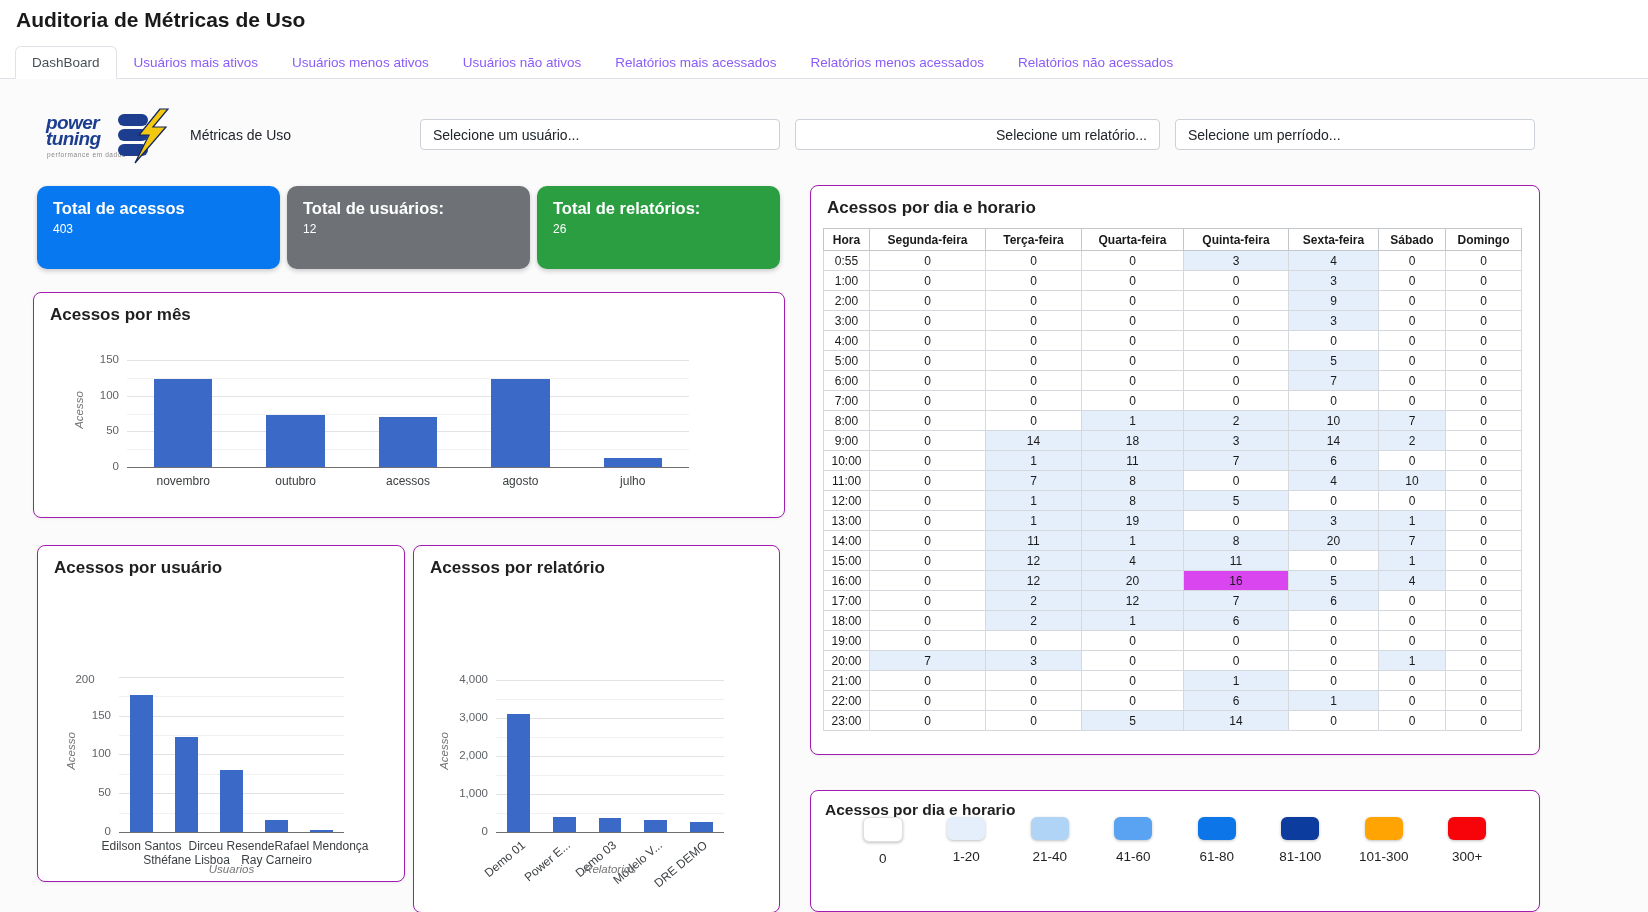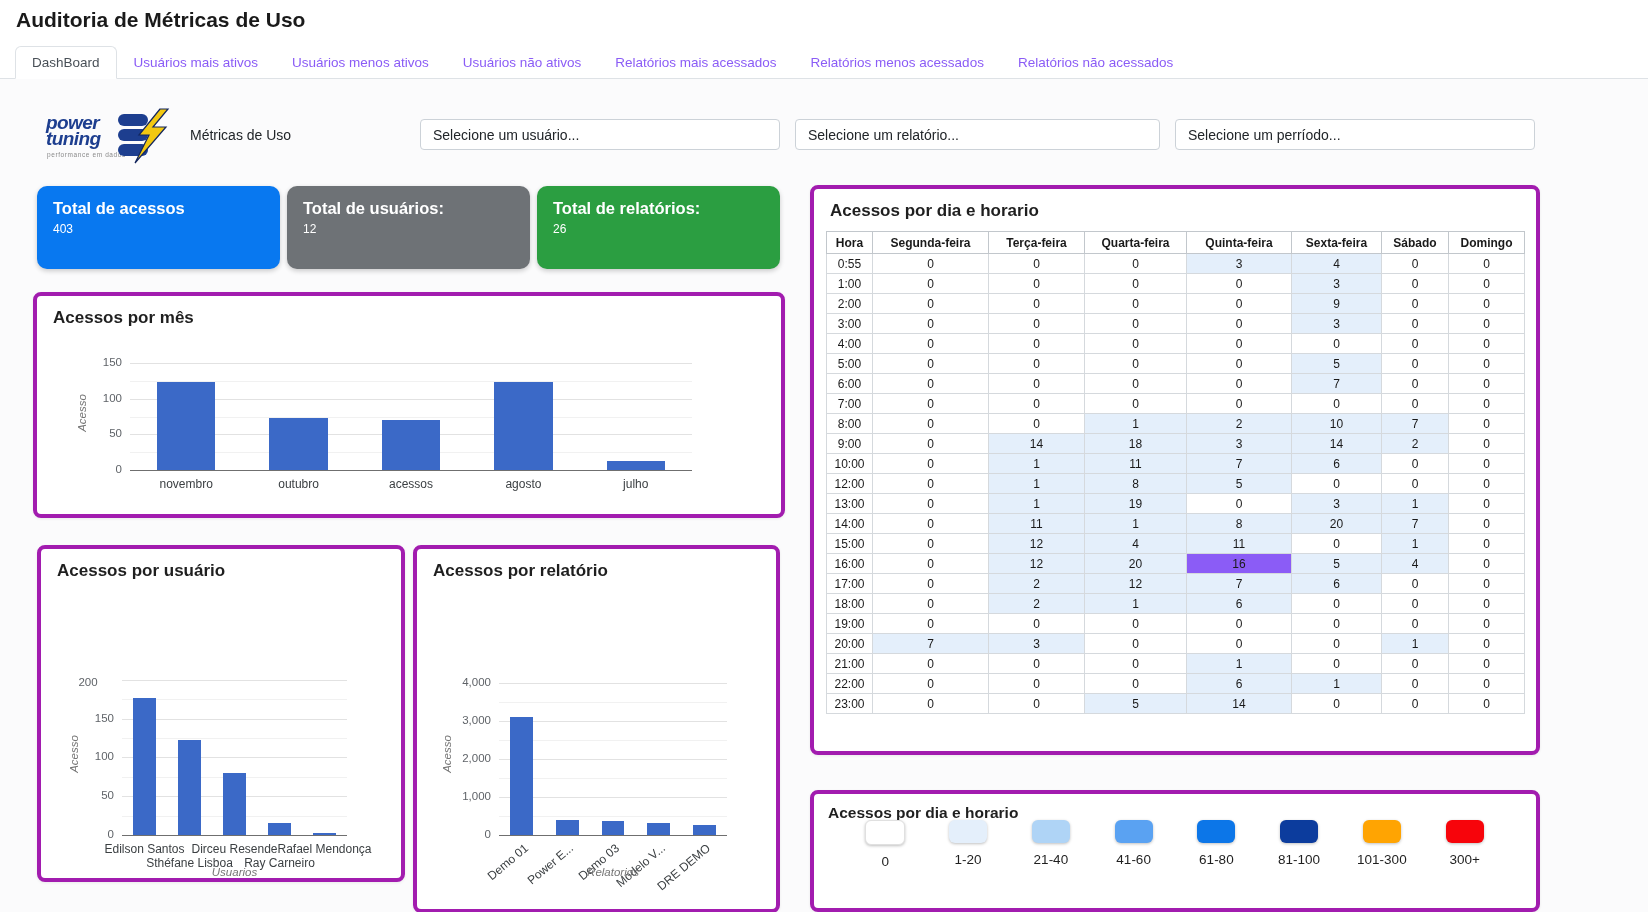--- a/index.html
+++ b/index.html
@@ -18,31 +18,31 @@
 
   
   .logo{position:absolute;left:46px;top:110px;width:150px;height:54px;}
   .logo-words{position:absolute;left:0;top:5px;font-style:italic;font-weight:700;color:#1D3E8F;
               font-size:19px;line-height:16px;letter-spacing:-0.6px;}
   .logo-sub{position:absolute;left:1px;top:41px;font-size:6.5px;color:#8a8a8a;letter-spacing:.6px;}
   .logo-icon{position:absolute;left:66px;top:-2px;}
   .app-label{position:absolute;left:190px;top:127px;font-size:14px;color:#212529;}
   .filter{position:absolute;top:119px;height:31px;border:1px solid #ccd2d8;border-radius:4px;background:#fff;
           font-family:inherit;font-size:14px;padding:0 12px;box-sizing:border-box;color:#212529;outline:none;}
-  #filter-0{left:420px;width:360px;} #filter-1{left:795px;width:365px;} #filter-2{left:1175px;width:360px;}
+  #filter-0{left:420px;width:360px;} #filter-1{left:795px;width:365px;text-align:right;} #filter-2{left:1175px;width:360px;}
 
   
   .stat-card{position:absolute;top:186px;height:83px;width:243px;border-radius:10px;color:#fff;
              padding:13px 16px;box-sizing:border-box;box-shadow:0 2px 5px rgba(0,0,0,.2);}
   #stat-0{left:37px;} #stat-1{left:287px;} #stat-2{left:537px;}
   .stat-label{font-size:16.5px;font-weight:700;}
   .stat-value{font-size:12px;margin-top:4px;}
 
   
-  .card{position:absolute;background:#fff;border:4px solid #a21caf;border-radius:8px;
+  .card{position:absolute;background:#fff;border:1px solid #a21caf;border-radius:8px;
         box-shadow:0 1px 3px rgba(0,0,0,.07);box-sizing:border-box;}
   .card h2{margin:0;position:absolute;left:16px;top:12px;font-size:17px;font-weight:700;color:#1f1f1f;}
   #card-mes{left:33px;top:292px;width:752px;height:226px;}
   #card-usuario{left:37px;top:545px;width:368px;height:337px;}
   #card-relatorio{left:413px;top:545px;width:367px;height:368px;}
   #card-heatmap{left:810px;top:185px;width:730px;height:570px;}
   #card-legend{left:810px;top:790px;width:730px;height:122px;}
   #card-legend h2{font-size:15.5px;top:10px;left:14px;}
   .chart-area{position:absolute;left:0;top:0;right:0;bottom:0;}
 
@@ -339,20 +339,30 @@
           <td>10:00</td>
           <td style="background: rgb(255, 255, 255);">0</td>
           <td style="background: rgb(228, 239, 251);">1</td>
           <td style="background: rgb(228, 239, 251);">11</td>
           <td style="background: rgb(228, 239, 251);">7</td>
           <td style="background: rgb(228, 239, 251);">6</td>
           <td style="background: rgb(255, 255, 255);">0</td>
           <td style="background: rgb(255, 255, 255);">0</td>
         </tr>
         <tr>
+          <td>11:00</td>
+          <td style="background: rgb(255, 255, 255);">0</td>
+          <td style="background: rgb(228, 239, 251);">7</td>
+          <td style="background: rgb(228, 239, 251);">8</td>
+          <td style="background: rgb(255, 255, 255);">0</td>
+          <td style="background: rgb(228, 239, 251);">4</td>
+          <td style="background: rgb(228, 239, 251);">10</td>
+          <td style="background: rgb(255, 255, 255);">0</td>
+        </tr>
+        <tr>
           <td>12:00</td>
           <td style="background: rgb(255, 255, 255);">0</td>
           <td style="background: rgb(228, 239, 251);">1</td>
           <td style="background: rgb(228, 239, 251);">8</td>
           <td style="background: rgb(228, 239, 251);">5</td>
           <td style="background: rgb(255, 255, 255);">0</td>
           <td style="background: rgb(255, 255, 255);">0</td>
           <td style="background: rgb(255, 255, 255);">0</td>
         </tr>
         <tr>
@@ -383,21 +393,21 @@
           <td style="background: rgb(228, 239, 251);">11</td>
           <td style="background: rgb(255, 255, 255);">0</td>
           <td style="background: rgb(228, 239, 251);">1</td>
           <td style="background: rgb(255, 255, 255);">0</td>
         </tr>
         <tr>
           <td>16:00</td>
           <td style="background: rgb(255, 255, 255);">0</td>
           <td style="background: rgb(228, 239, 251);">12</td>
           <td style="background: rgb(228, 239, 251);">20</td>
-          <td style="background: #8b5cf6;">16</td>
+          <td style="background: #d946ef;">16</td>
           <td style="background: rgb(228, 239, 251);">5</td>
           <td style="background: rgb(228, 239, 251);">4</td>
           <td style="background: rgb(255, 255, 255);">0</td>
         </tr>
         <tr>
           <td>17:00</td>
           <td style="background: rgb(255, 255, 255);">0</td>
           <td style="background: rgb(228, 239, 251);">2</td>
           <td style="background: rgb(228, 239, 251);">12</td>
           <td style="background: rgb(228, 239, 251);">7</td>

